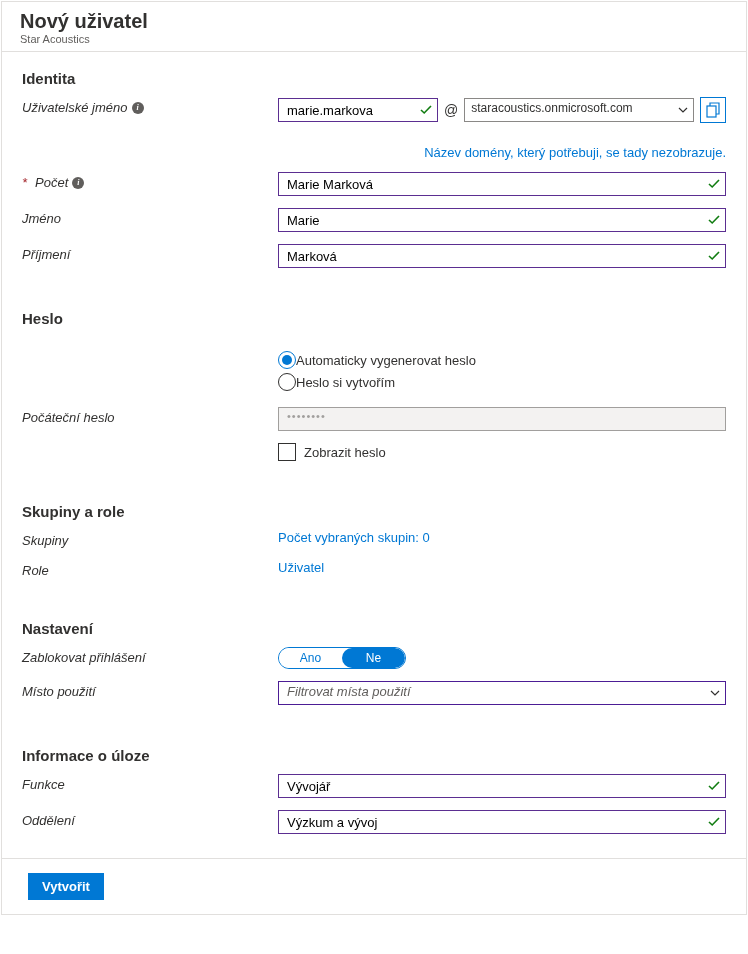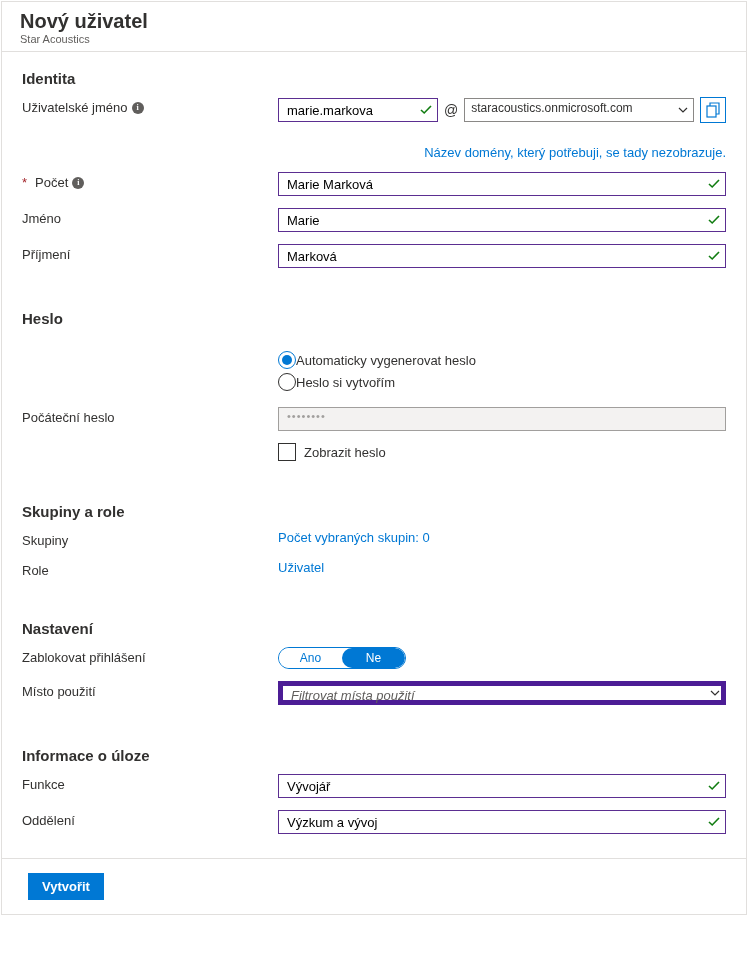--- a/index.html
+++ b/index.html
@@ -11,21 +11,21 @@
     background:#fff;
     width:748px;
   }
   .panel { border:1px solid #e1dfdd; margin:1px; }
   .header { padding:8px 18px 6px 18px; border-bottom:1px solid #e1dfdd; }
   .title { font-size:20px; font-weight:600; margin:0; }
   .subtitle { font-size:11px; color:#605e5c; margin-top:0px; }
   .body { padding:12px 20px 0 20px; }
   .section-title { font-size:15px; font-weight:600; margin:6px 0 10px 0; }
   .row { display:flex; align-items:flex-start; margin-bottom:12px; }
-  .label-col { width:256px; padding-top:3px; font-size:13px; color:#323130; display:flex; align-items:center; gap:4px; }
+  .label-col { width:256px; padding-top:3px; font-size:13px; color:#323130; display:flex; align-items:center; gap:4px;font-style:italic; }
   .field-col { flex:1; }
   .req { color:#a4262c; margin-right:4px; }
   .info-icon {
     display:inline-flex; justify-content:center; align-items:center;
     width:12px; height:12px; border-radius:50%;
     background:#605e5c; color:#fff; font-size:8px; font-weight:700;
     font-family: Georgia, serif;
   }
   .input {
     width:100%; height:24px; padding:2px 24px 2px 8px;
@@ -73,21 +73,21 @@
   .value-link { color:#0078d4; font-size:13px; cursor:pointer; }
   .toggle {
     width:128px; height:22px; border:1px solid #0078d4; border-radius:11px;
     display:flex; overflow:hidden; font-size:12px;
   }
   .toggle-half { flex:1; display:flex; align-items:center; justify-content:center; }
   .toggle-off { background:#fff; color:#0078d4; }
   .toggle-on  { background:#0078d4; color:#fff; border-radius:11px; }
   .select-wrap { position:relative; width:100%; }
   .select {
-    width:100%; height:24px; border:5px solid #4c1d95; padding:2px 24px 2px 8px;
+    width:100%; height:24px; border:1px solid #4c1d95; padding:2px 24px 2px 8px;
     font-size:13px; font-style:italic; color:#605e5c; background:#fff;
   }
   .sect-gap { height:24px; }
   .sect-gap-sm { height:14px; }
   .footer {
     padding:14px 26px; border-top:1px solid #e1dfdd; margin-top:24px;
   }
   .primary-btn {
     background:#0078d4; color:#fff; border:none; padding:6px 14px;
     font-size:13px; font-weight:600; cursor:pointer;

